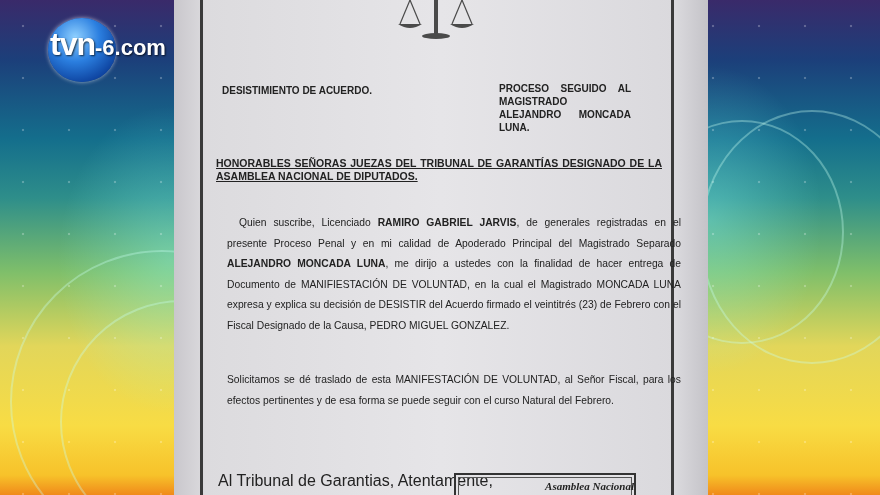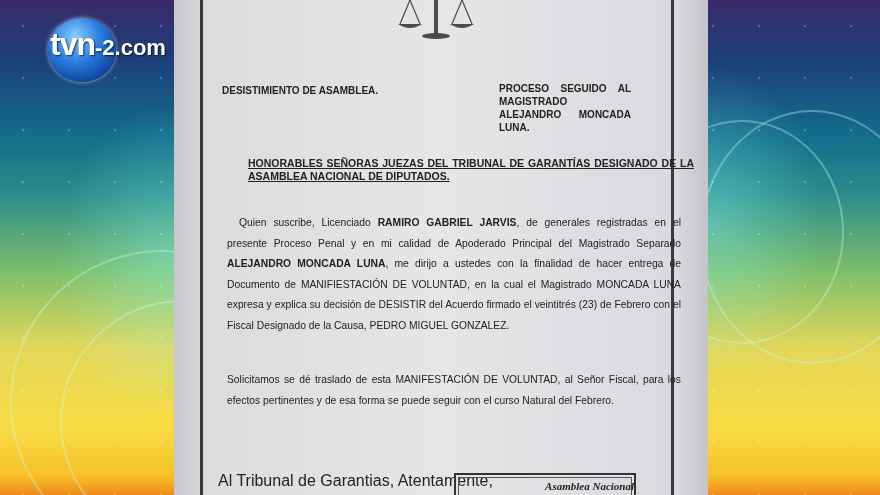--- a/index.html
+++ b/index.html
@@ -19,21 +19,21 @@
   .logo-text .dom { font-size:22px; letter-spacing:0; }
   .paper {
     position:absolute; left:174px; top:0; width:534px; height:495px;
     background: linear-gradient(90deg, #c9c7cc 0%, #dcdbde 6%, #e6e5e8 50%, #dad9dd 94%, #c4c3c8 100%);
   }
   .frame { position:absolute; left:26px; top:0; width:468px; height:495px; border-left:3px solid #3a3a3a; border-right:3px solid #3a3a3a; }
   .scale { position:absolute; left:222px; top:0; }
   .doc { position:absolute; left:0; top:0; width:534px; height:495px; color:#222; }
   .h-left { position:absolute; left:48px; top:85px; font-size:10px; font-weight:bold; }
   .h-right { position:absolute; left:325px; top:82px; width:132px; font-size:10px; font-weight:bold; line-height:13px; text-align:justify; text-align-last:left; }
-  .honorables { position:absolute; left:42px; top:157px; width:446px; font-size:10.5px; font-weight:bold; line-height:12.5px; text-decoration:underline; text-align:justify; text-align-last:left;margin-left:32px; }
+  .honorables { position:absolute; left:42px; top:157px; width:446px; font-size:10.5px; font-weight:bold; line-height:12.5px; text-decoration:underline; text-align:justify; text-align-last:left; }
   .para { position:absolute; left:53px; width:454px; font-size:10.3px; line-height:20.5px; text-align:justify; text-align-last:left; }
   .p1 { top:213px; text-indent:12px; }
   .p2 { top:370px; }
   .closing { position:absolute; left:44px; top:472px; font-size:16px; }
   .stamp { position:absolute; left:280px; top:473px; width:178px; height:30px; border:2px solid #333; border-bottom:none; box-shadow: inset 0 0 0 2px #e4e3e6, inset 0 0 0 3px #555; }
   .stamp-text { display:block; text-align:right; font-family:"Liberation Serif", serif; font-style:italic; font-weight:bold; font-size:11px; margin-top:5px; color:#222; }
   b { font-weight:bold; }
 </style>
 </head>
 <body>
@@ -42,40 +42,40 @@
   <div class="stars"></div>
   <div class="arc" style="left:10px;top:250px;width:300px;height:300px;"></div>
   <div class="arc" style="left:60px;top:300px;width:240px;height:240px;"></div>
   <div class="arc" style="left:640px;top:120px;width:200px;height:220px;"></div>
   <div class="arc" style="left:700px;top:110px;width:220px;height:250px;"></div>
 </div>
 
 <div class="logo">
   <div class="globe"></div>
   <div class="logo-text">
-    <span>tvn</span><span class="dom">-2.com</span>
+    <span>tvn</span><span class="dom">-6.com</span>
   </div>
 </div>
 
 <div class="paper">
   <div class="frame"></div>
 
   <svg class="scale" width="80" height="42" viewBox="0 0 80 42">
     <rect x="38" y="0" width="4" height="34" fill="#4a4a4a"></rect>
     <ellipse cx="40" cy="36" rx="14" ry="3" fill="#4a4a4a"></ellipse>
     <line x1="14" y1="0" x2="4" y2="24" stroke="#4a4a4a" stroke-width="1.2"></line>
     <line x1="14" y1="0" x2="24" y2="24" stroke="#4a4a4a" stroke-width="1.2"></line>
     <line x1="66" y1="0" x2="56" y2="24" stroke="#4a4a4a" stroke-width="1.2"></line>
     <line x1="66" y1="0" x2="76" y2="24" stroke="#4a4a4a" stroke-width="1.2"></line>
     <path d="M2 24 Q14 32 26 24 Z" fill="#4a4a4a"></path>
     <path d="M54 24 Q66 32 78 24 Z" fill="#4a4a4a"></path>
   </svg>
 
   <div class="doc">
-    <div class="h-left">DESISTIMIENTO DE ASAMBLEA.</div>
+    <div class="h-left">DESISTIMIENTO DE ACUERDO.</div>
     <div class="h-right">PROCESO SEGUIDO AL MAGISTRADO ALEJANDRO MONCADA LUNA.</div>
     <div class="honorables">HONORABLES SEÑORAS JUEZAS DEL TRIBUNAL DE GARANTÍAS DESIGNADO DE LA ASAMBLEA NACIONAL DE DIPUTADOS.</div>
 
     <div class="para p1">
       <span>Quien suscribe, Licenciado </span><b>RAMIRO GABRIEL JARVIS</b><span>, de generales registradas en el presente Proceso Penal y en mi calidad de Apoderado Principal del Magistrado Separado </span><b>ALEJANDRO MONCADA LUNA</b><span>, me dirijo a ustedes con la finalidad de hacer entrega de Documento de MANIFIESTACIÓN DE VOLUNTAD, en la cual el Magistrado MONCADA LUNA expresa y explica su decisión de DESISTIR del Acuerdo firmado el veintitrés (23) de Febrero con el Fiscal Designado de la Causa, PEDRO MIGUEL GONZALEZ.</span>
     </div>
 
     <div class="para p2">Solicitamos se dé traslado de esta MANIFESTACIÓN DE VOLUNTAD, al Señor Fiscal, para los efectos pertinentes y de esa forma se puede seguir con el curso Natural del Febrero.</div>
 
     <div class="closing">Al Tribunal de Garantias, Atentamente,</div>

